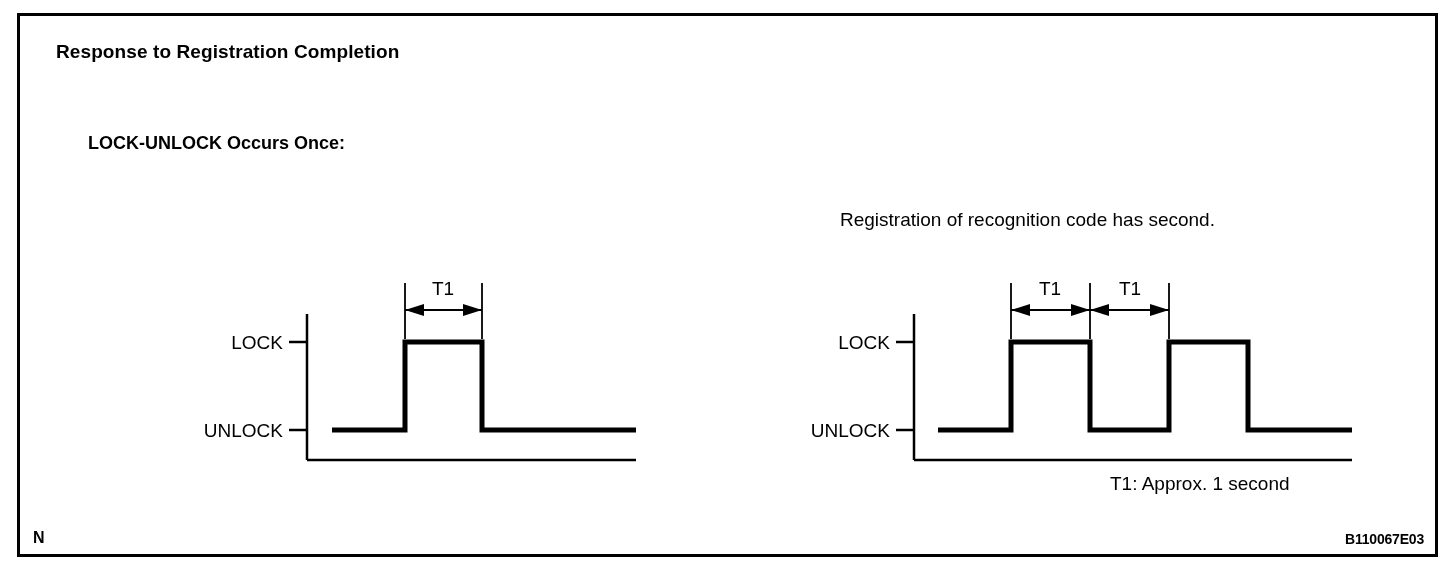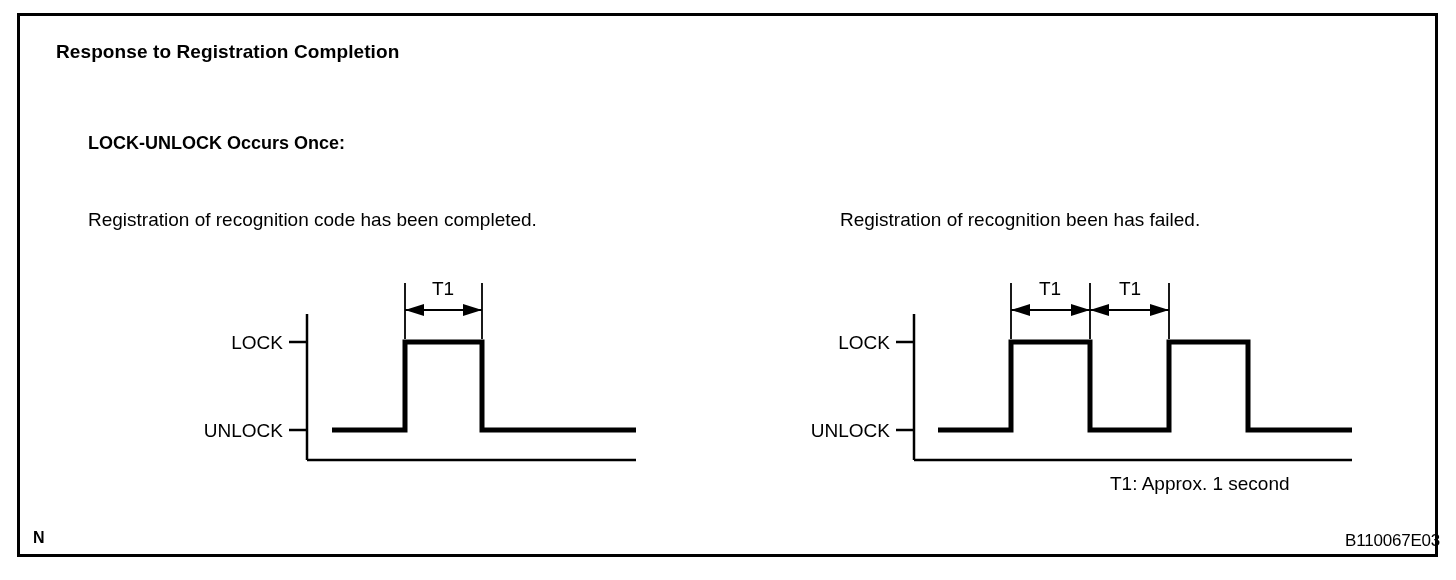--- a/index.html
+++ b/index.html
@@ -68,23 +68,24 @@
     position: absolute;
     left: 33px;
     top: 529px;
     font-size: 16px;
     font-weight: bold;
   }
   .figure-code {
     position: absolute;
     left: 1345px;
     top: 531px;
-    font-size: 17px;
+    font-size: 14px;
     letter-spacing: -0.2px;
     white-space: nowrap;
+    font-weight: bold;
   }
   .wave-svg {
     position: absolute;
     left: 0;
     top: 0;
   }
   .wave-svg text {
     font-family: "Liberation Sans", sans-serif;
     fill: #000000;
   }
@@ -94,21 +95,20 @@
 </head>
 <body>
 
 <div id="figure-root">
 
   <div class="figure-border"></div>
 
   <div class="fig-title">Response to Registration Completion</div>
 
   <div class="col-heading heading-left">LOCK-UNLOCK Occurs Once:</div>
-  <div class="col-desc desc-left">Registration of recognition code has been completed.</div>
 
   <svg class="wave-svg" width="1456" height="580" viewBox="0 0 1456 580">
 
     <line x1="307" y1="314" x2="307" y2="460" stroke="#000000" stroke-width="2.5"></line>
 
     <line x1="307" y1="460" x2="636" y2="460" stroke="#000000" stroke-width="2.5"></line>
 
     <line x1="289" y1="342" x2="307" y2="342" stroke="#000000" stroke-width="2.5"></line>
     <line x1="289" y1="430" x2="307" y2="430" stroke="#000000" stroke-width="2.5"></line>
 
@@ -121,21 +121,21 @@
     <line x1="482" y1="283" x2="482" y2="339" stroke="#000000" stroke-width="1.8"></line>
 
     <line x1="405" y1="310" x2="482" y2="310" stroke="#000000" stroke-width="1.8"></line>
 
     <polygon points="405,310 424,304 424,316" fill="#000000"></polygon>
     <polygon points="482,310 463,304 463,316" fill="#000000"></polygon>
 
     <text class="dim-label" x="443" y="295" text-anchor="middle">T1</text>
   </svg>
 
-  <div class="col-desc desc-right">Registration of recognition been has failed.</div>
+  <div class="col-desc desc-right">Registration of recognition code has second.</div>
 
   <svg class="wave-svg" width="1456" height="580" viewBox="0 0 1456 580">
 
     <line x1="914" y1="314" x2="914" y2="460" stroke="#000000" stroke-width="2.5"></line>
 
     <line x1="914" y1="460" x2="1352" y2="460" stroke="#000000" stroke-width="2.5"></line>
 
     <line x1="896" y1="342" x2="914" y2="342" stroke="#000000" stroke-width="2.5"></line>
     <line x1="896" y1="430" x2="914" y2="430" stroke="#000000" stroke-width="2.5"></line>
 

